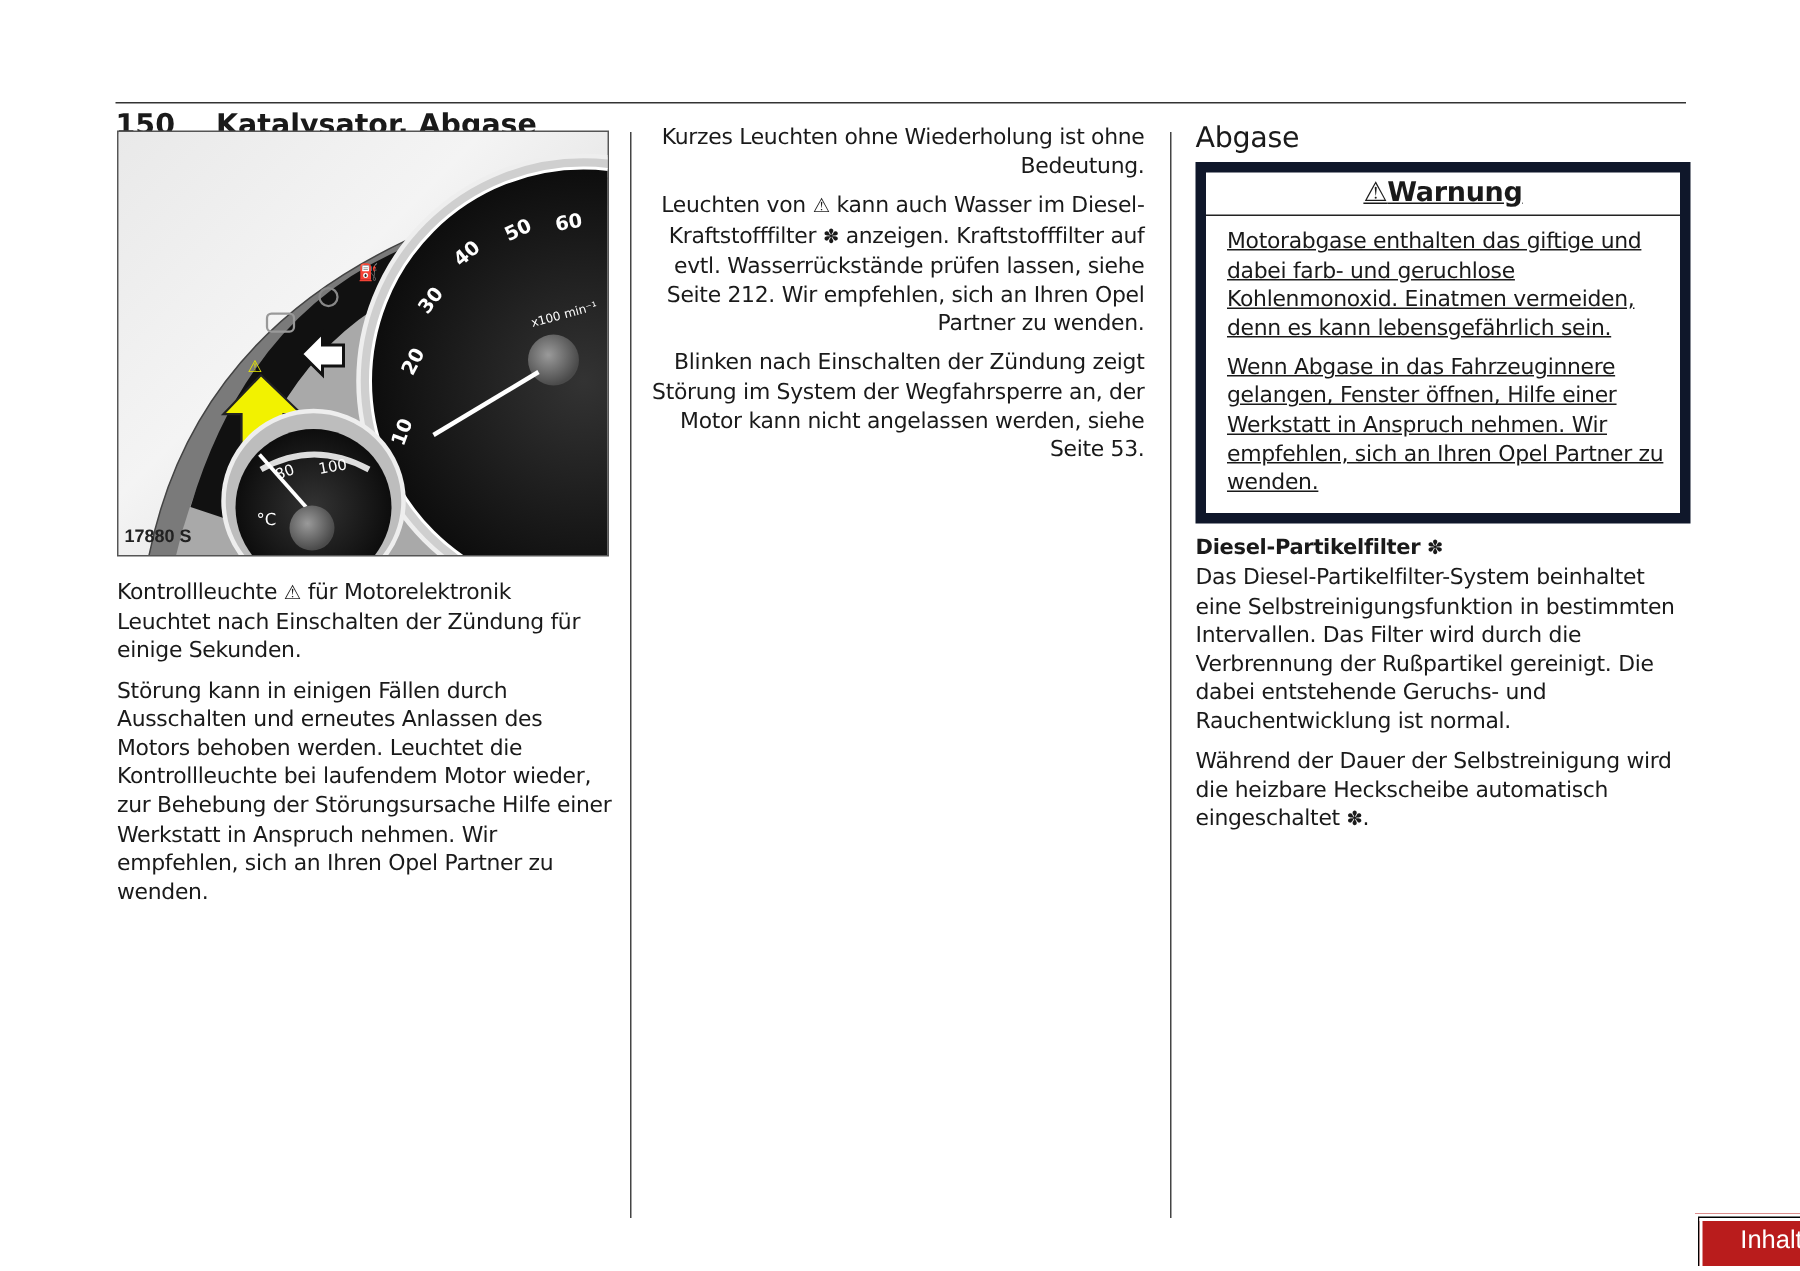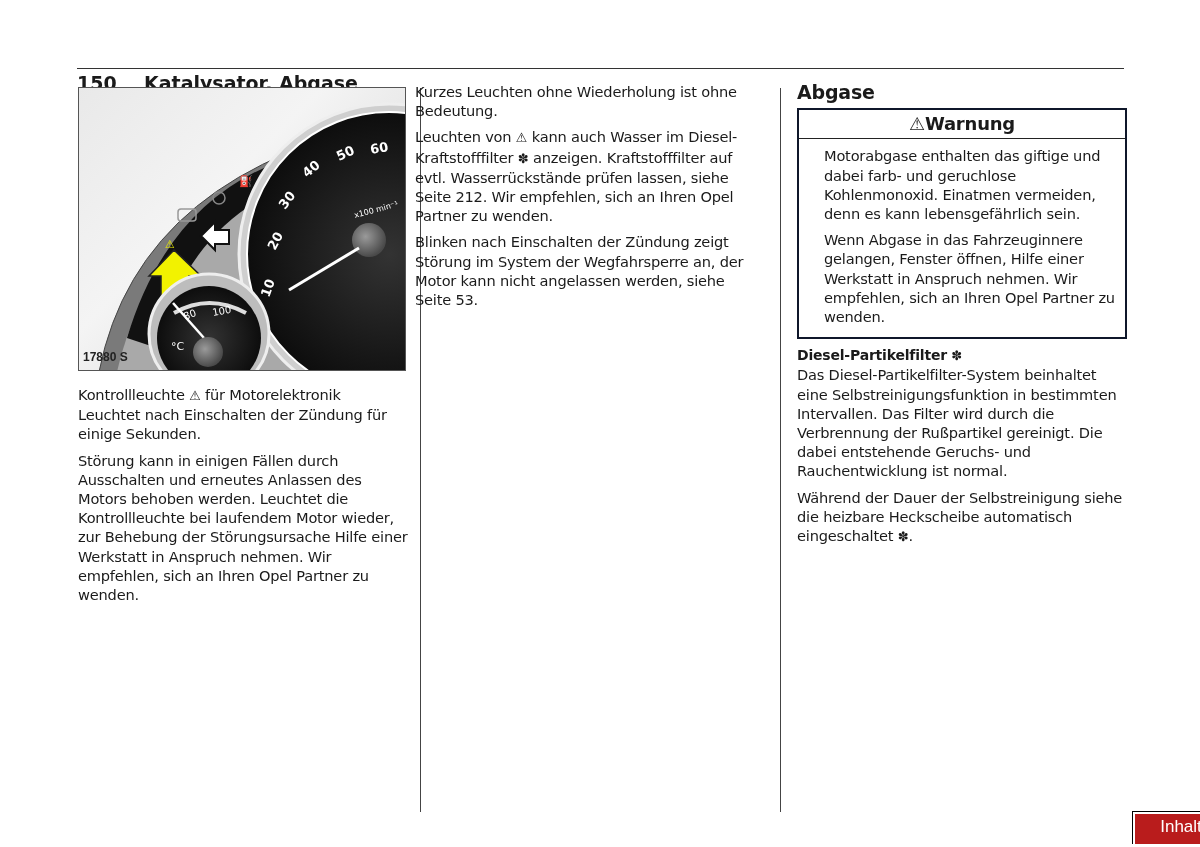--- a/index.html
+++ b/index.html
@@ -11,37 +11,37 @@
   .page-title { font-size: 19px; font-weight: bold; }
   .header-rule { position: absolute; left: 77px; top: 68px; width: 1047px; height: 1px; background: #333; }
 
   .col-divider { position: absolute; width: 1px; background: #444; }
   .col-divider.d1 { left: 420px; top: 88px; height: 724px; }
   .col-divider.d2 { left: 780px; top: 88px; height: 724px; }
 
   .col { position: absolute; font-size: 14.6px; line-height: 19.2px; letter-spacing: -0.2px; }
   .col p { margin-bottom: 7px; }
   .col1 { left: 78px; top: 385px; width: 335px; }
-  .col2 { left: 415px; top: 82px; width: 330px; }
+  .col2 { left: 433px; top: 82px; width: 330px; text-align: right; }
   .col3 { left: 797px; top: 82px; width: 330px; }
 
   .bold { font-weight: normal; }
   .sym { display: inline-block; font-size: 13px; }
 
   
   .figure { position: absolute; left: 78px; top: 87px; width: 328px; height: 284px; border: 1px solid #555; overflow: hidden;
             background: linear-gradient(135deg, #e9e9e9 0%, #f4f4f4 40%, #d0d0d0 100%); }
   .fig-caption { position: absolute; left: 4px; bottom: 6px; font-size: 12px; font-weight: bold; color: #222; font-family: "Liberation Sans", sans-serif; }
 
   
-  .section-heading { font-size: 19px; font-weight: bold; margin-bottom: 6px; margin-top: 1px; }
+  .section-heading { font-size: 19px; font-weight: normal; margin-bottom: 6px; margin-top: 1px; }
 
-  .warning-box { border: 2px solid #0f172a; margin-bottom: 6px; }
+  .warning-box { border: 7px solid #0f172a; margin-bottom: 6px; text-decoration: underline; }
   .warning-head { border-bottom: 1.5px solid #222; text-align: center; padding: 4px 0 5px; font-size: 18px; font-weight: bold; }
-  .warning-body { padding: 7px 8px 4px 25px; }
+  .warning-body { padding: 7px 8px 4px 14px; }
 
   .subhead { font-weight: bold; font-size: 14px; margin-top: 42px; }
 
   .inhalt-button { position: absolute; left: 1130px; top: 809px; width: 102px; height: 35px; background: #b91c1c;
                    color: #fff; font-family: "Liberation Sans", sans-serif; font-size: 17px; display: flex; align-items: center; justify-content: center;
                    box-shadow: inset 2px 2px 0 #fff, inset 3px 3px 0 #000; cursor: pointer; }
   .inhalt-button::before { content: ""; position: absolute; left: 3px; top: 3px; right: 3px; bottom: 0; border-left: 2px solid #fff; border-top: 2px solid #fff; }
 </style>
 </head>
 <body>
@@ -140,20 +140,20 @@
       <p>Motorabgase enthalten das giftige und dabei farb- und geruchlose Kohlenmonoxid. Einatmen vermeiden, denn es kann lebensgefährlich sein.</p>
       <p>Wenn Abgase in das Fahrzeuginnere gelangen, Fenster öffnen, Hilfe einer Werkstatt in Anspruch nehmen. Wir empfehlen, sich an Ihren Opel Partner zu wenden.</p>
     </div>
   </div>
   <p>
     <span class="subhead">Diesel-Partikelfilter</span>
     <span class="sym">✽</span><br>
     <span>Das Diesel-Partikelfilter-System beinhaltet eine Selbstreinigungsfunktion in bestimmten Intervallen. Das Filter wird durch die Verbrennung der Rußpartikel gereinigt. Die dabei entstehende Geruchs- und Rauchentwicklung ist normal.</span>
   </p>
   <p>
-    <span>Während der Dauer der Selbstreinigung siehe die heizbare Heckscheibe automatisch eingeschaltet</span>
+    <span>Während der Dauer der Selbstreinigung wird die heizbare Heckscheibe automatisch eingeschaltet</span>
     <span class="sym">✽</span>.
   </p>
 </div>
 
 <div class="inhalt-button">
   <span style="position:relative;">Inhalt</span>
 </div>
 
 </body></html>

